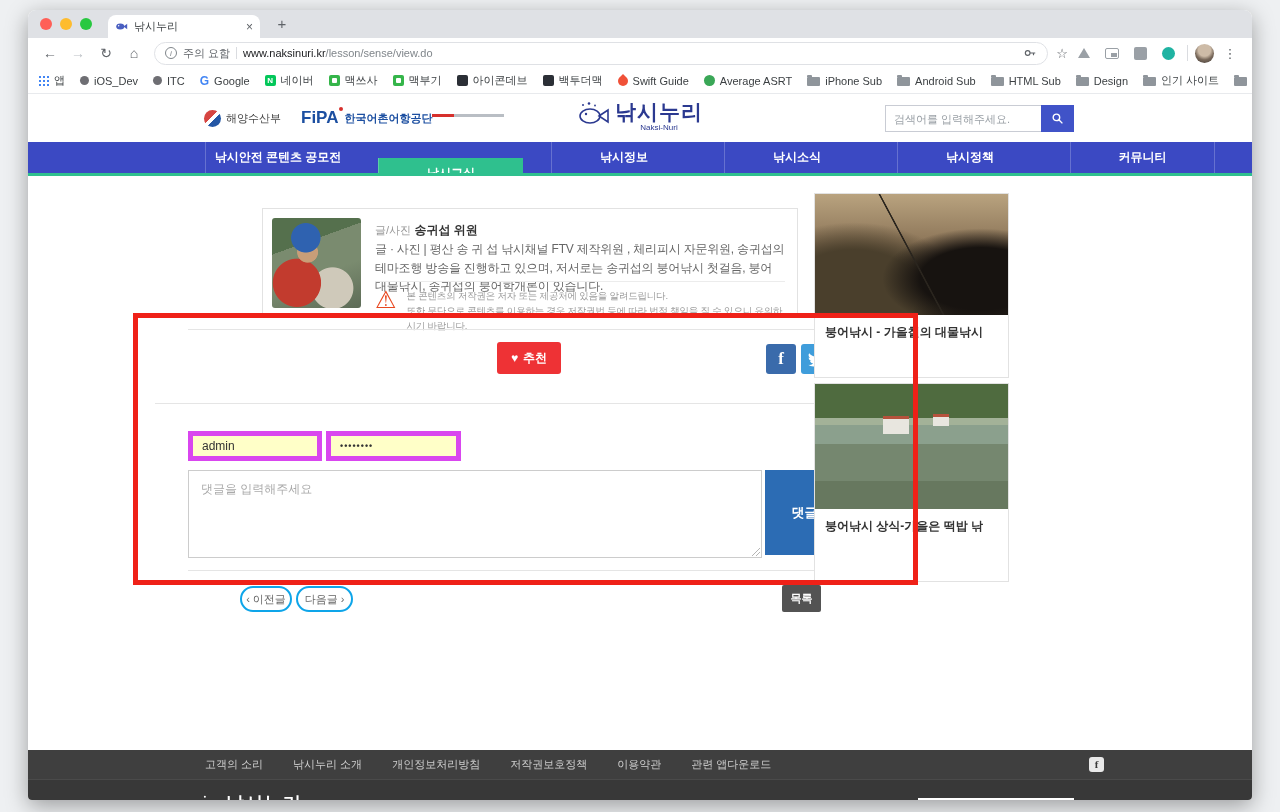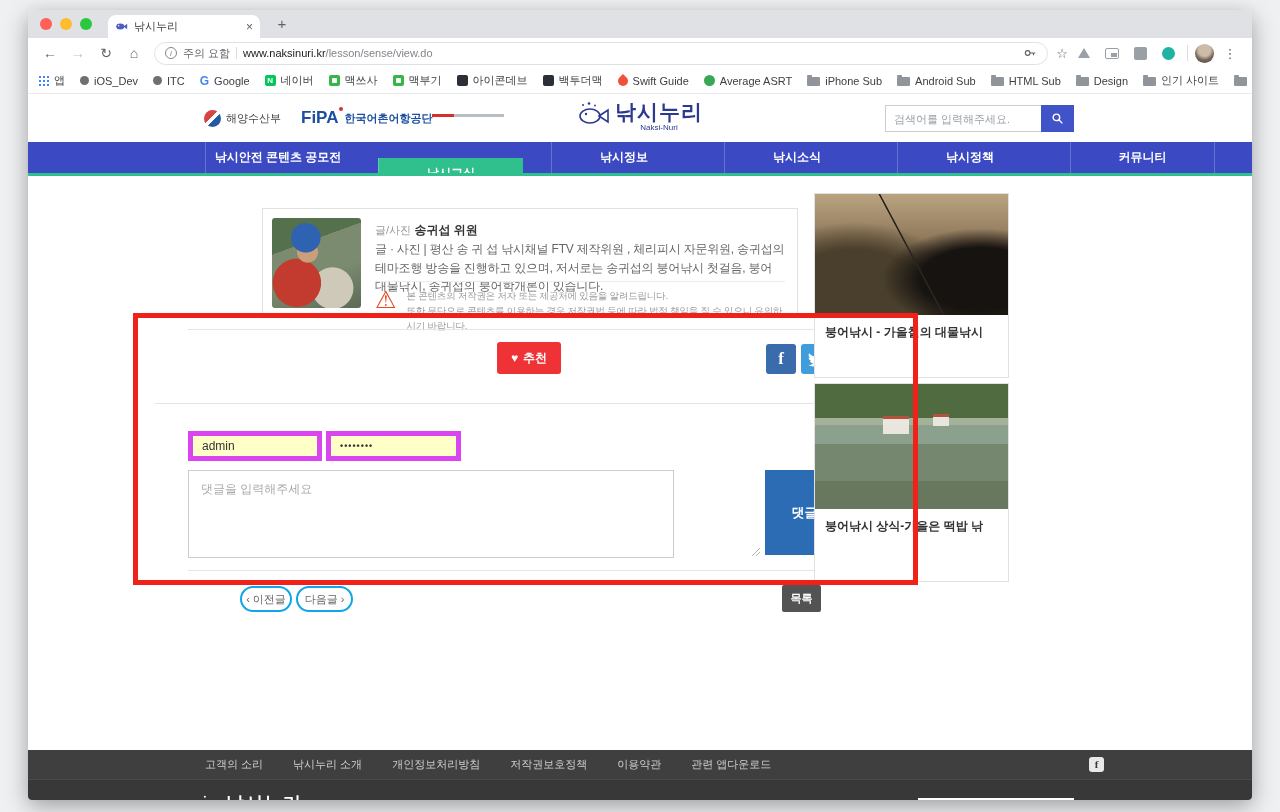--- a/index.html
+++ b/index.html
@@ -118,21 +118,21 @@
               color:#fff; font-size:12px; font-weight:bold; display:flex; align-items:center; justify-content:center; gap:5px; }
   .share { position:absolute; top:168px; width:30px; height:30px; border-radius:3px; display:flex; align-items:center; justify-content:center; color:#fff; }
   .share.fb { left:738px; background:#3a6bab; font-size:17px; font-weight:bold; font-family:"Liberation Serif",serif; }
   .share.tw { left:773px; background:#3f9ddb; }
   .share.pr { left:808px; background:#6e6e6e; }
 
   
   .cmt-input { position:absolute; top:255px; height:30px; background:#ffffc8; border:5px solid #d946ef; padding:0 9px; font-size:12px; color:#333; outline:none; }
   .cmt-name { left:160px; width:134px; }
   .cmt-pass { left:298px; width:135px; font-size:9px; font-weight:bold; letter-spacing:1px; }
-  .cmt-area { position:absolute; left:160px; top:294px; width:486px; height:88px; border:1px solid #ccc; background:#fff;
+  .cmt-area { position:absolute; left:160px; top:294px; width:574px; height:88px; border:1px solid #ccc; background:#fff;
               font-size:12px; color:#333; padding:10px 12px; resize:none; outline:none; font-family:"Liberation Sans",sans-serif; }
   .cmt-area::placeholder { color:#aaa; }
   .grip { position:absolute; left:722px; top:370px; width:10px; height:10px;
           background:repeating-linear-gradient(135deg, transparent 0 2px, #b5b5b5 2px 3px);
           clip-path:polygon(100% 0, 100% 100%, 0 100%); }
   .cmt-submit { position:absolute; left:737px; top:294px; width:105px; height:85px; background:#2c6cb4; border:none;
                 color:#fff; font-size:13px; font-weight:bold; }
 
   
   .pager-btn { position:absolute; top:410px; height:26px; background:#fff; border:2px solid #0ea5e9; border-radius:13px;

